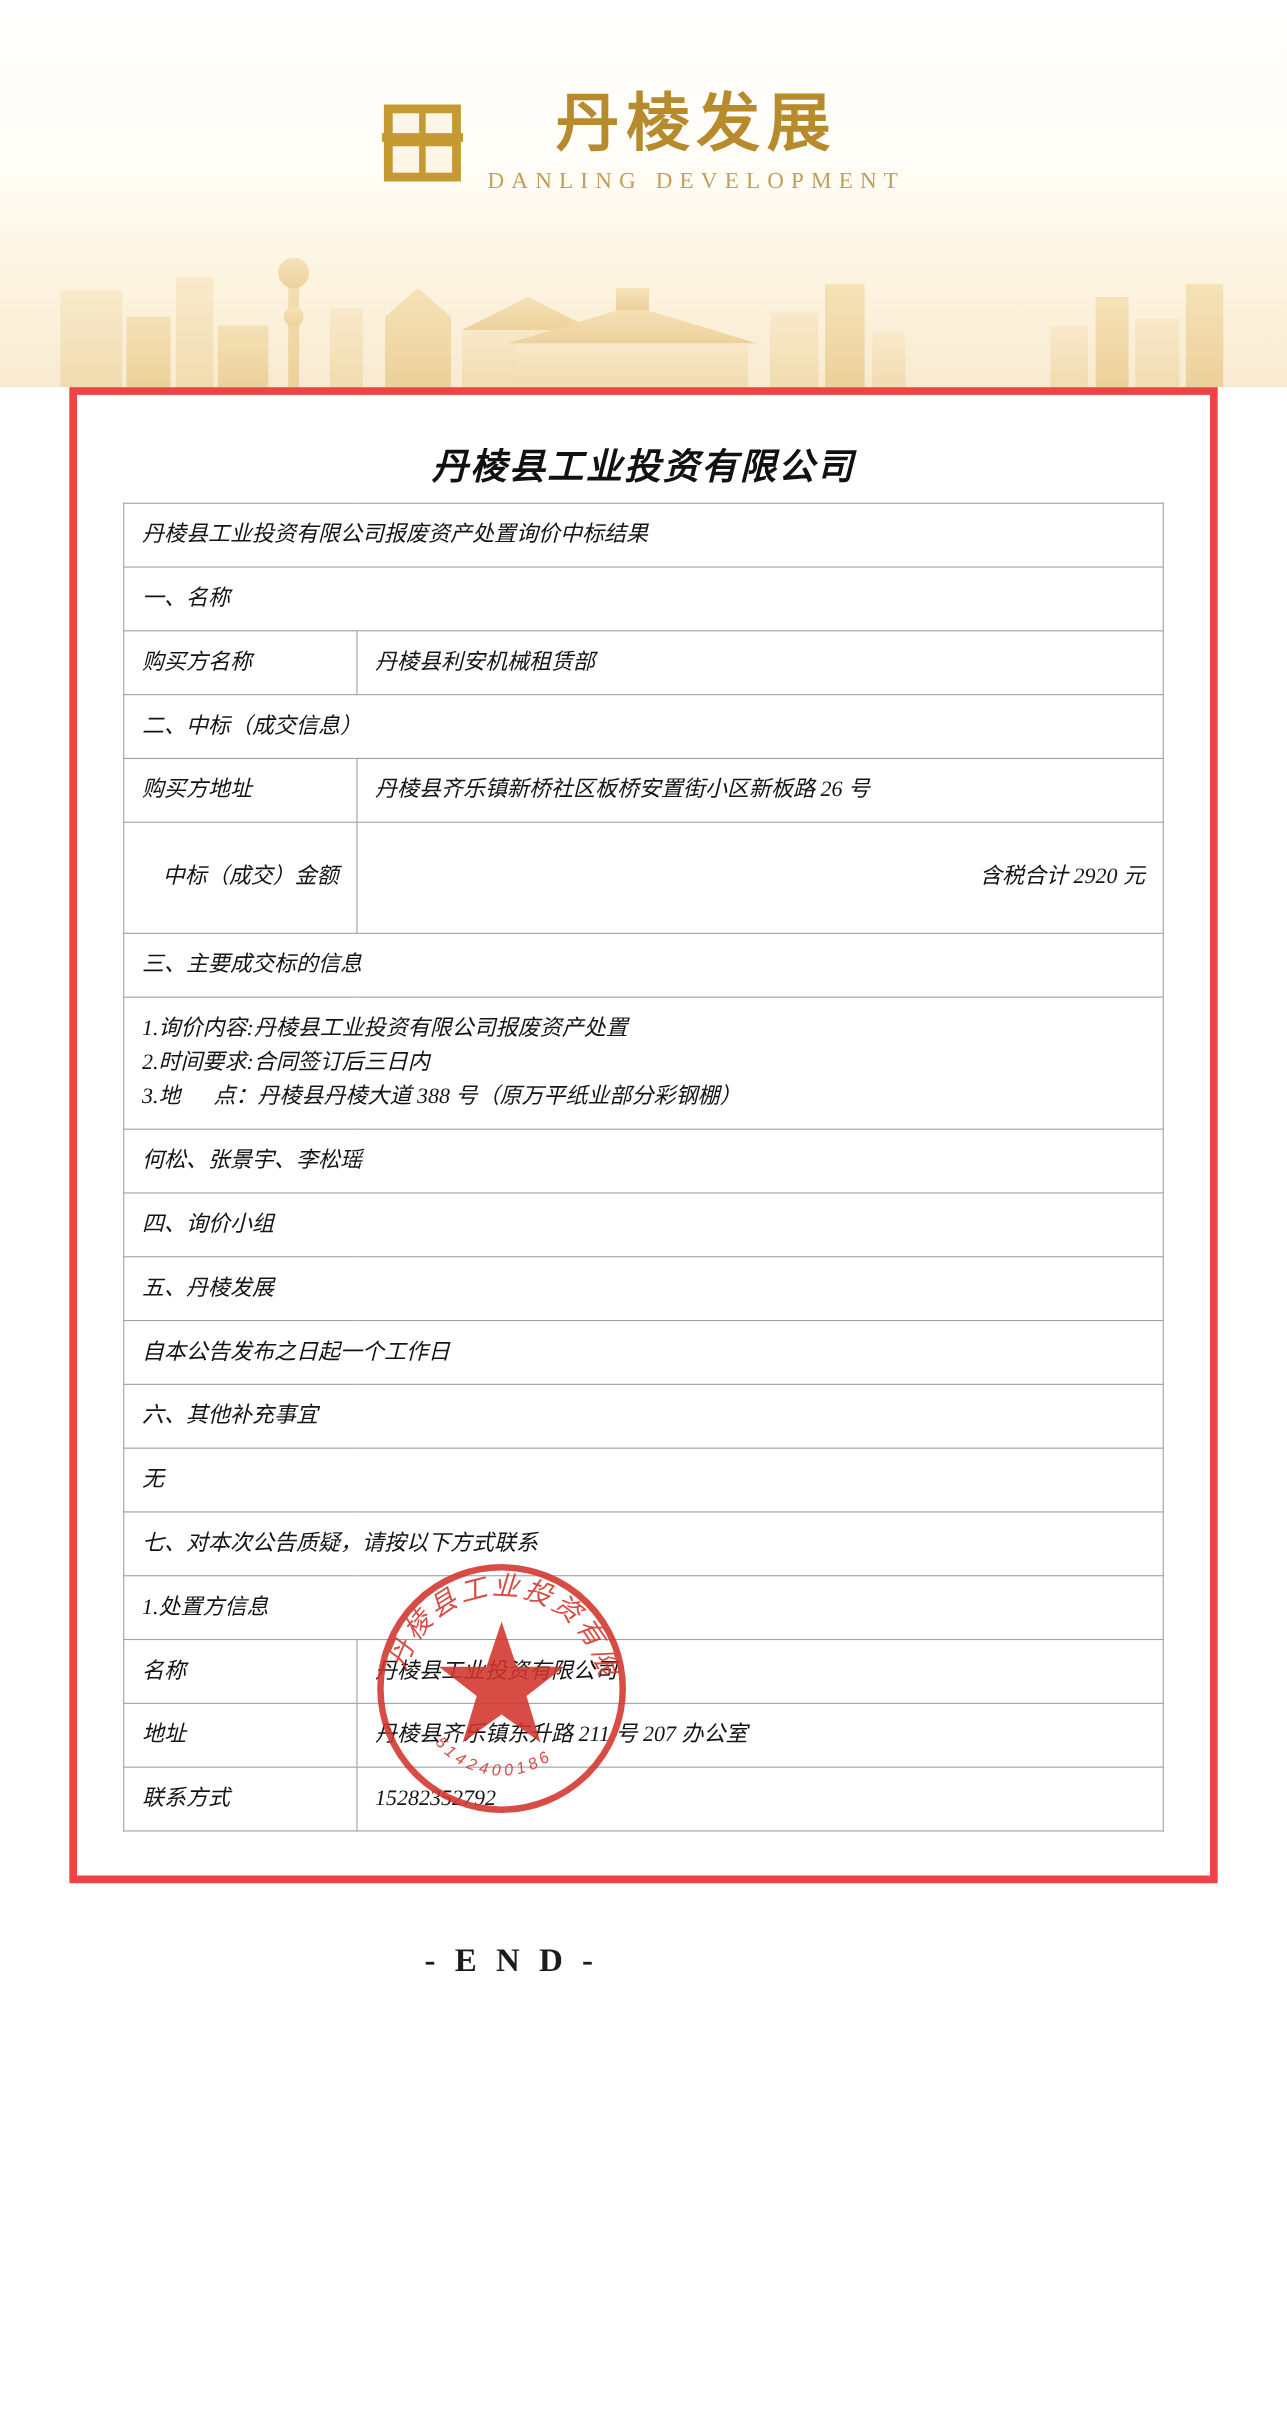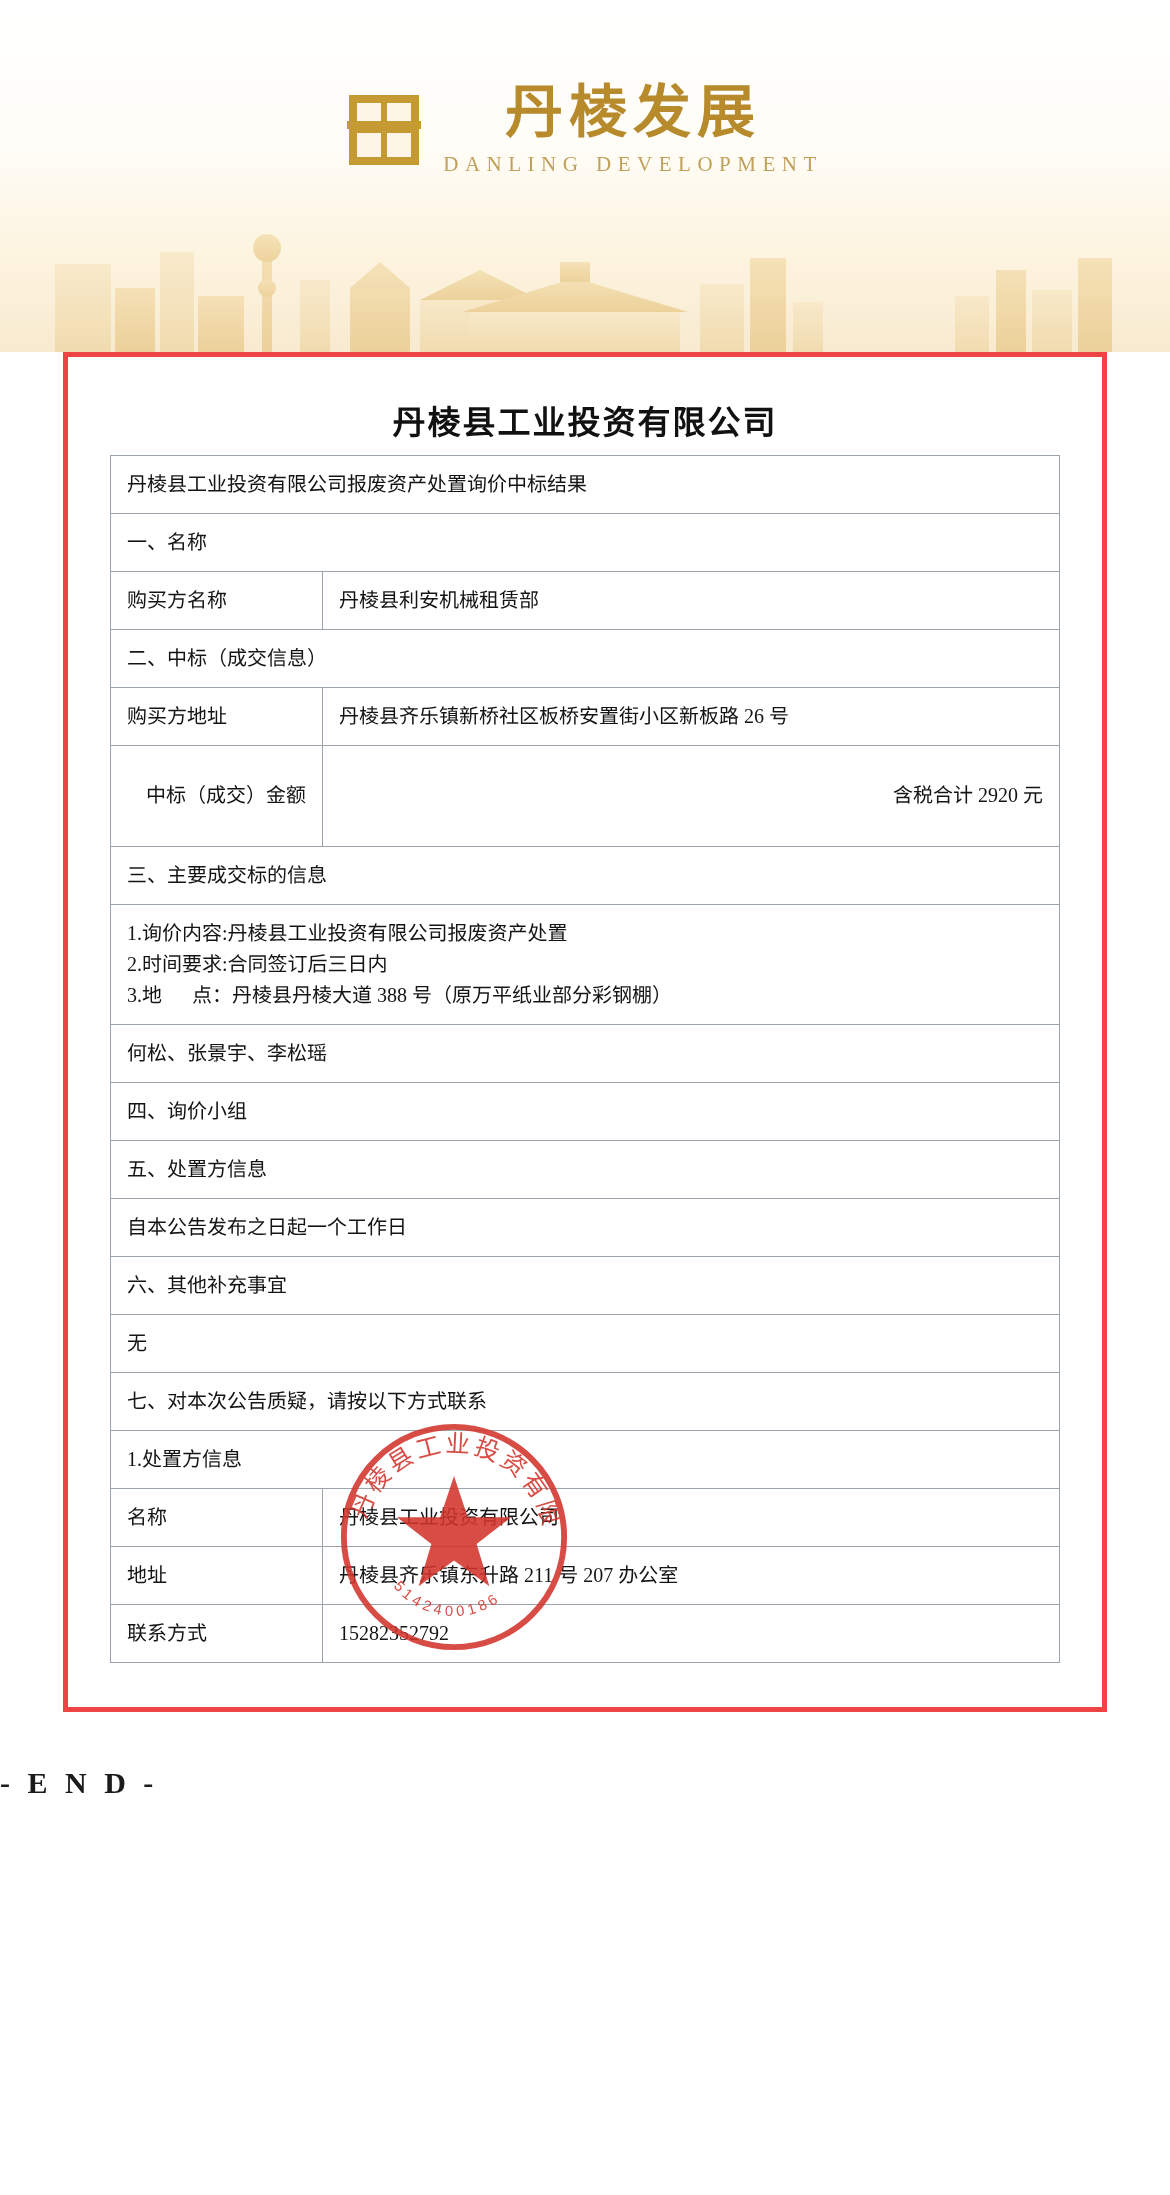--- a/index.html
+++ b/index.html
@@ -67,24 +67,25 @@
     letter-spacing: 6.5px;
     color: #c0a05a;
   }
 
   
   .doc {
     position: relative;
     margin: 0 auto;
     width: 1044px;
     min-height: 1360px;
-    border: 5px solid #ef4444;
+    border: 7px solid #ef4444;
     box-sizing: border-box;
     padding: 34px 42px 40px 42px;
     background: #fff;
+    font-style: italic;
   }
 
   .doc-title {
     text-align: center;
     font-weight: bold;
     font-size: 33px;
     letter-spacing: 2px;
     color: #111;
     line-height: 1.5;
     margin: 8px 0 2px 0;
@@ -134,21 +135,21 @@
     height: 236px;
     left: 268px;
     bottom: 52px;
     pointer-events: none;
     opacity: .88;
   }
 
   
   .footer {
     width: 930px;
-    text-align: left;
+    text-align: center;
     padding: 54px 0 40px 0;
     font-family: "Liberation Serif", "DejaVu Serif", serif;
     font-size: 30px;
     font-weight: bold;
     letter-spacing: 5px;
     color: #1b1b1b;
   }
 </style>
 </head>
 <body>
@@ -259,21 +260,21 @@
       </tr>
 
       <tr>
         <td colspan="2">何松、张景宇、李松瑶</td>
       </tr>
       <tr>
         <td class="section" colspan="2">四、询价小组</td>
       </tr>
 
       <tr>
-        <td class="section" colspan="2">五、处置方信息</td>
+        <td class="section" colspan="2">五、丹棱发展</td>
       </tr>
       <tr>
         <td colspan="2">自本公告发布之日起一个工作日</td>
       </tr>
 
       <tr>
         <td class="section" colspan="2">六、其他补充事宜</td>
       </tr>
       <tr>
         <td colspan="2">无</td>

